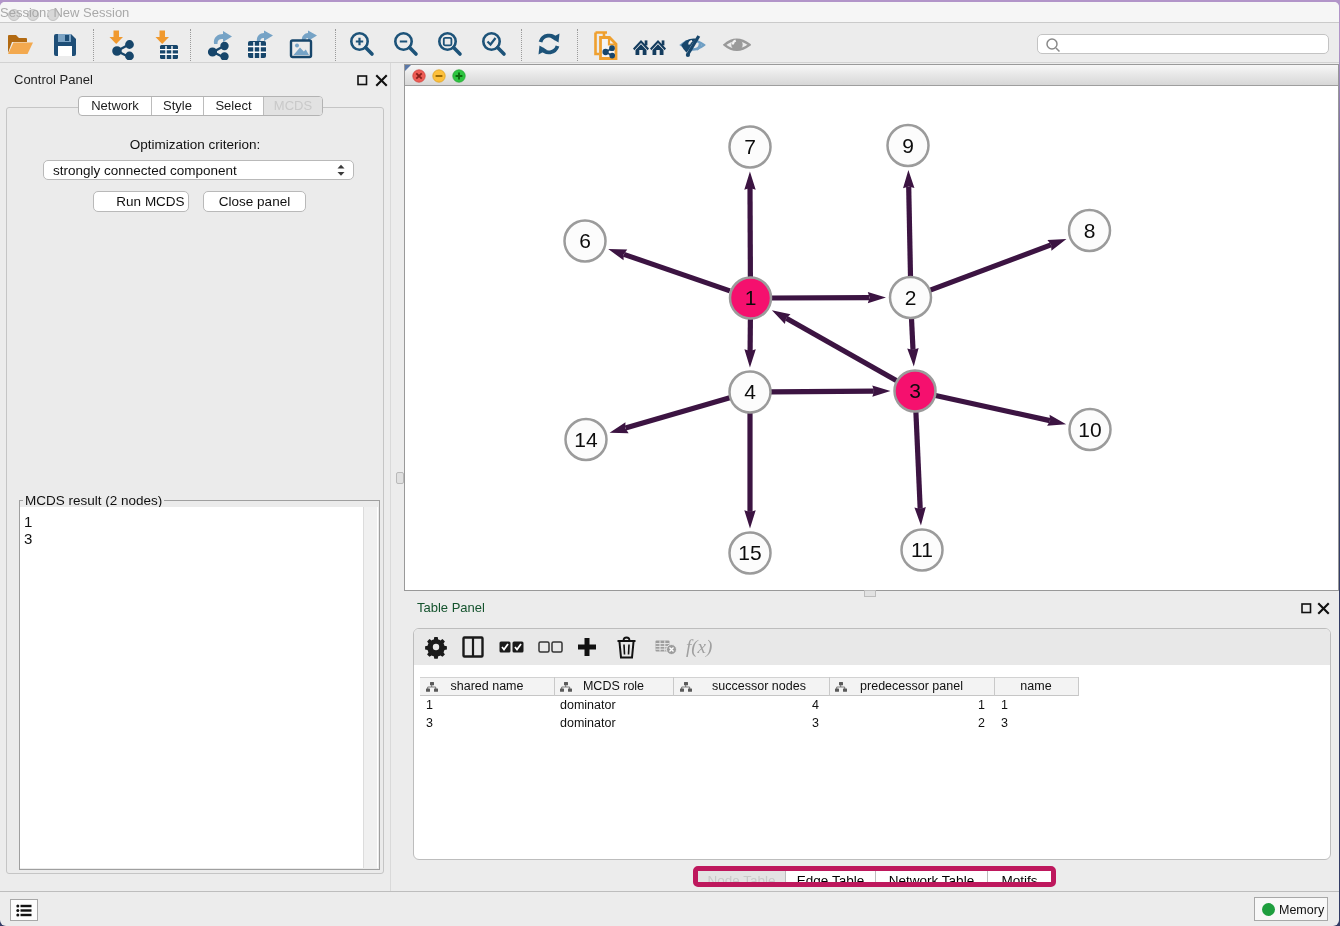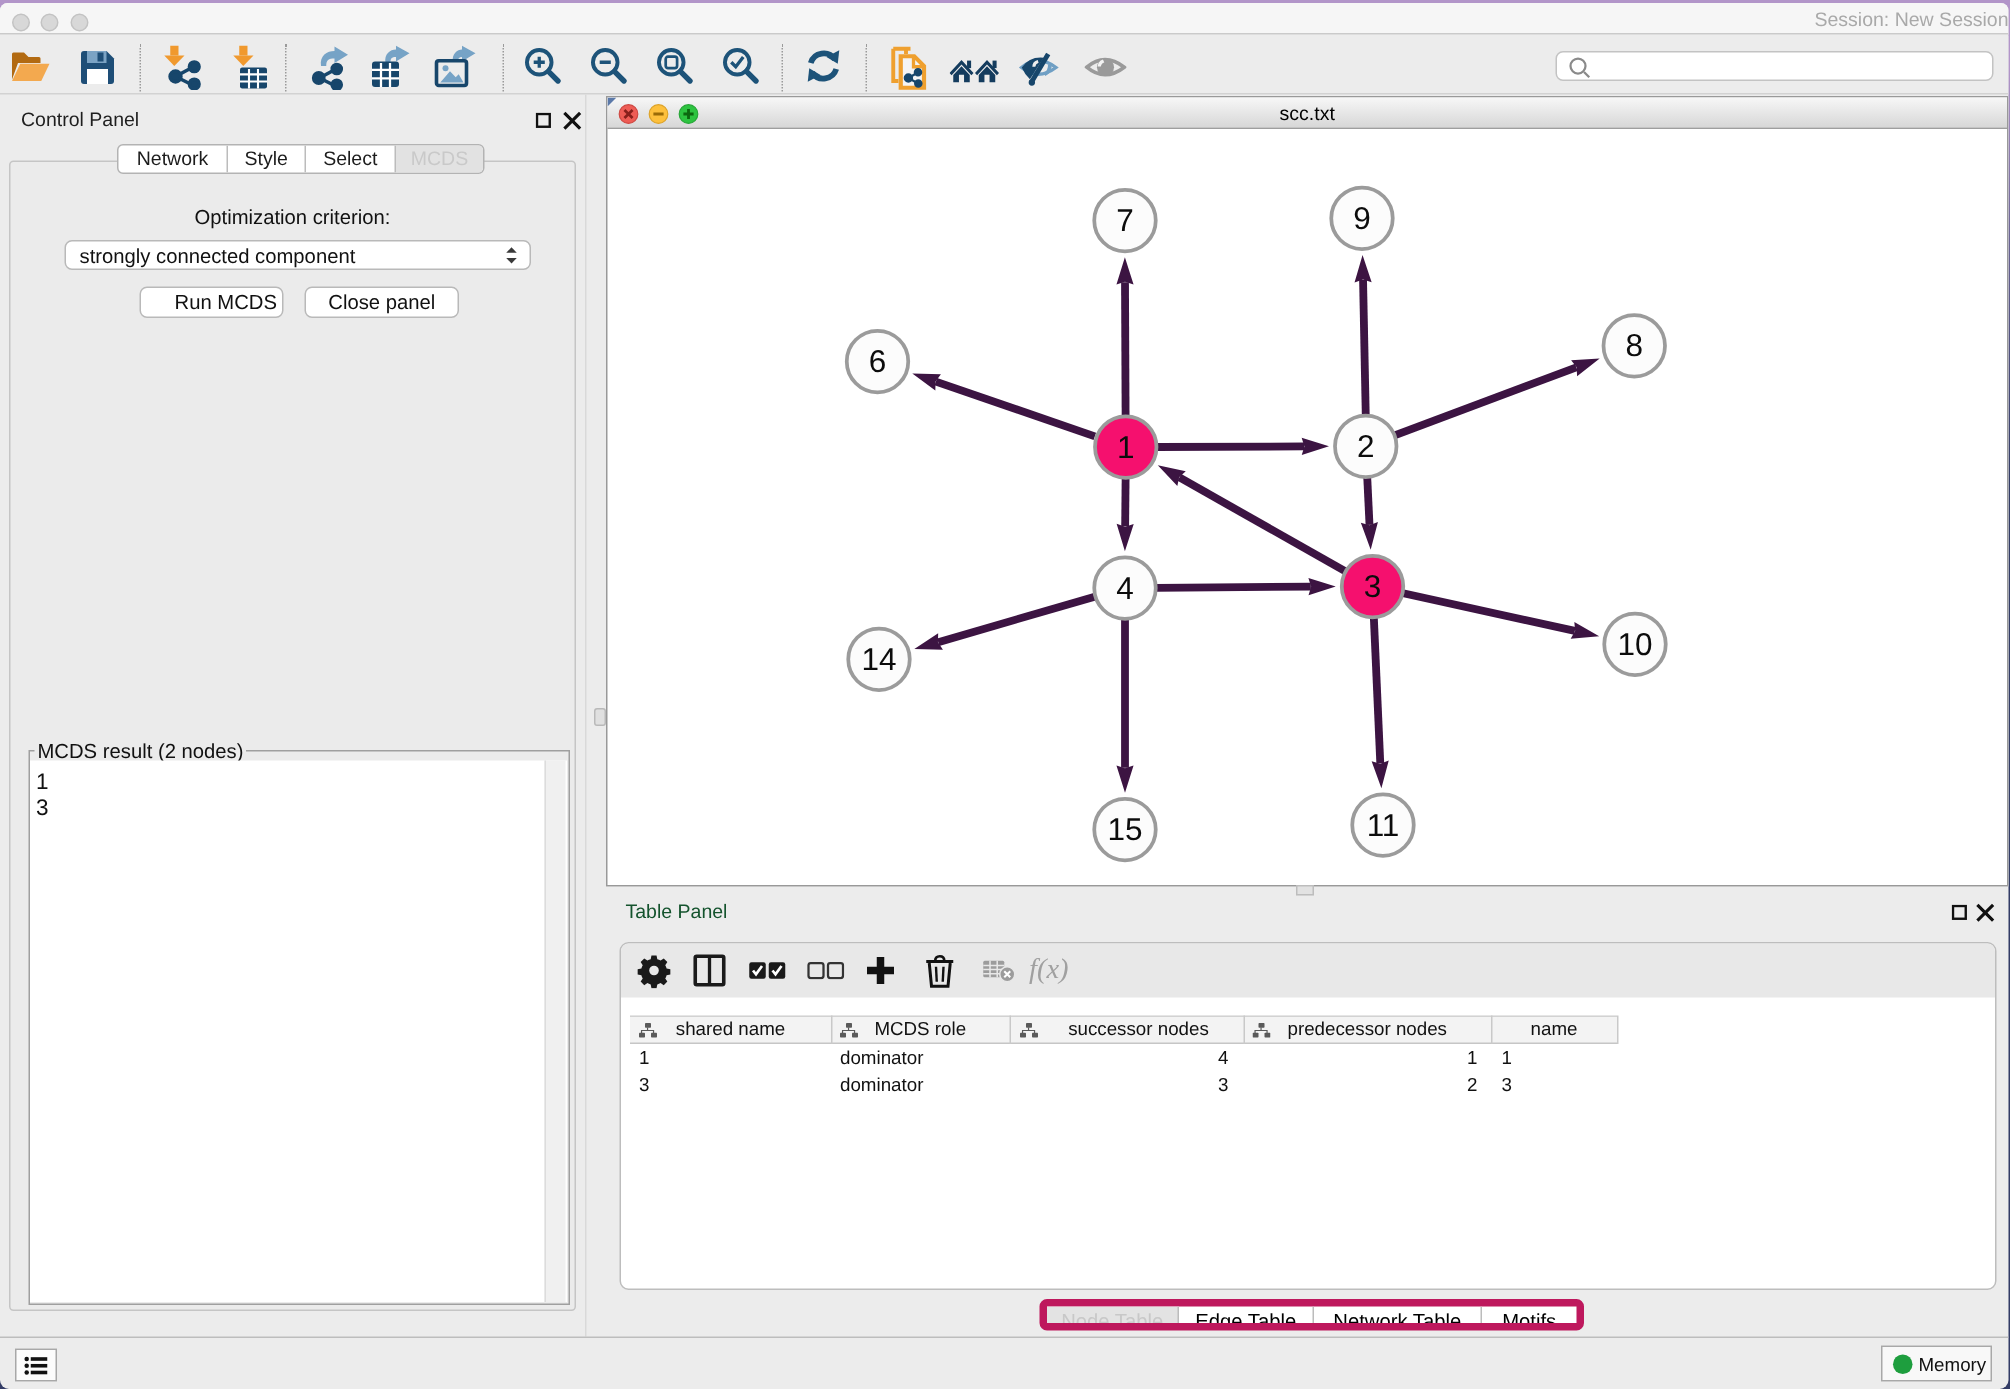--- a/index.html
+++ b/index.html
@@ -7,21 +7,21 @@
   body { background:linear-gradient(180deg,#b295c9 0px,#b295c9 45px,#6a6394 160px,#333c66 320px,#333c66 100%); font-family:"Liberation Sans", sans-serif; position:relative; }
   .abs { position:absolute; }
   #topstrip { position:absolute; left:0; top:0; width:1340px; height:3px; background:#b295c9; }
   #window { position:absolute; left:0; top:2px; width:1339px; height:924px; background:#ececec;
             border-radius:5px 5px 6px 6px; overflow:hidden; }
   #titlebar { position:absolute; left:0; top:0; width:1339px; height:21px; background:#f6f6f6;
               border-bottom:1px solid #cacaca; }
   .dot { position:absolute; top:7px; width:12px; height:12px; border-radius:50%;
          background:#d8d8d8; border:1px solid #c3c3c3; }
   #wtitle { position:absolute; left:0; top:0; width:1339px; height:21px; line-height:21px;
-            text-align:right; font-size:13px; color:#a9a9a9; }
+            text-align:left; font-size:13px; color:#a9a9a9; }
   #toolbar { position:absolute; left:0; top:22px; width:1339px; height:39px; background:#ececec;
              border-bottom:1px solid #d2d2d2; }
   .tsep { position:absolute; top:5px; height:32px; width:0; border-left:1px dotted #9a9a9a; }
   .ticon { position:absolute; top:7px; }
   #search { position:absolute; left:1037px; top:10px; width:292px; height:20px; background:#fff;
             border:1px solid #c3c3c3; border-radius:5px; }
 </style>
 </head>
 <body>
 <div id="topstrip"></div>
@@ -221,21 +221,20 @@
   </div>
   <div class="abs" style="left:390px;top:61px;width:1px;height:828px;background:#d9d9d9;"></div>
 
   <div class="abs" style="left:396px;top:470px;width:8px;height:12px;background:#e0e0e0;border:1px solid #b9b9b9;border-radius:2px;"></div>
 
   <div class="abs" style="left:404px;top:62px;width:935px;height:527px;border:1px solid #999;background:#fff;">
     <div style="position:absolute;left:0;top:0;width:933px;height:21px;background:linear-gradient(#f7f7f7,#d7d7d7);border-bottom:1px solid #9e9e9e;"></div>
     <svg style="position:absolute;left:0;top:0" width="6" height="6">
         <path d="M0,0 L6,0 L0,6 Z" fill="#5b79a9"></path>
       </svg>
-    <div style="position:absolute;left:0;top:0;width:933px;height:21px;line-height:21px;text-align:center;font-size:13px;color:#000;">scc.txt</div>
     <svg style="position:absolute;left:7px;top:4px" width="62" height="14" viewBox="0 0 62 14">
       <circle cx="7" cy="7" r="6.2" fill="#ee5c55" stroke="#ce4842" stroke-width="0.8"></circle>
       <path d="M4.3,4.3 L9.7,9.7 M9.7,4.3 L4.3,9.7" stroke="#881f1b" stroke-width="1.8"></path>
       <circle cx="27" cy="7" r="6.2" fill="#fdc03c" stroke="#dda328" stroke-width="0.8"></circle>
       <line x1="3.6" y1="0" x2="10.4" y2="0" transform="translate(20,7)" stroke="#9a6b07" stroke-width="1.9"></line>
       <circle cx="47" cy="7" r="6.2" fill="#2dc440" stroke="#27a637" stroke-width="0.8"></circle>
       <path d="M43.6,7 L50.4,7 M47,3.6 L47,10.4" stroke="#0c680f" stroke-width="1.9"></path>
     </svg>
 
     <svg style="position:absolute;left:0;top:22px" width="933" height="503" viewBox="0 0 933 503">
@@ -347,21 +346,21 @@
       <circle cx="16.5" cy="9.5" r="5" fill="#9c9c9c" stroke="#e8e8e8" stroke-width="1"></circle>
       <path d="M14.5,7.5 L18.5,11.5 M18.5,7.5 L14.5,11.5" stroke="#fff" stroke-width="1.4"></path>
     </svg>
 
     <div style="position:absolute;left:272px;top:7px;font-family:'Liberation Serif',serif;font-style:italic;font-size:19px;color:#a0a0a0;">f(x)</div>
 
     <div style="position:absolute;left:6px;top:48px;width:658px;height:19px;background:#f3f3f3;border-top:1px solid #d2d2d2;border-bottom:1px solid #c6c6c6;"></div>
     <div style="position:absolute;left:6px;top:48px;width:134px;height:19px;text-align:center;line-height:19px;font-size:12.5px;color:#111;">shared name</div>
     <div style="position:absolute;left:140px;top:48px;width:119px;height:19px;text-align:center;line-height:19px;font-size:12.5px;color:#111;">MCDS role</div>
     <div style="position:absolute;left:259px;top:48px;width:156px;height:19px;text-align:center;line-height:19px;font-size:12.5px;color:#111;padding-left:16px;">successor nodes</div>
-    <div style="position:absolute;left:415px;top:48px;width:165px;height:19px;text-align:center;line-height:19px;font-size:12.5px;color:#111;">predecessor nodes</div>
+    <div style="position:absolute;left:415px;top:48px;width:165px;height:19px;text-align:center;line-height:19px;font-size:12.5px;color:#111;">predecessor panel</div>
     <div style="position:absolute;left:580px;top:48px;width:84px;height:19px;text-align:center;line-height:19px;font-size:12.5px;color:#111;">name</div>
     <div style="position:absolute;left:140px;top:48px;width:1px;height:19px;background:#c9c9c9;"></div>
     <div style="position:absolute;left:259px;top:48px;width:1px;height:19px;background:#c9c9c9;"></div>
     <div style="position:absolute;left:415px;top:48px;width:1px;height:19px;background:#c9c9c9;"></div>
     <div style="position:absolute;left:580px;top:48px;width:1px;height:19px;background:#c9c9c9;"></div>
     <div style="position:absolute;left:664px;top:48px;width:1px;height:19px;background:#c9c9c9;"></div>
     <svg style="position:absolute;left:12px;top:53px" width="12" height="10" viewBox="0 0 12 10">
         <g fill="#5a5a5a">
           <rect x="4" y="0" width="4" height="3.2" rx="0.5"></rect>
           <rect x="0" y="6.5" width="4" height="3.2" rx="0.5"></rect>

